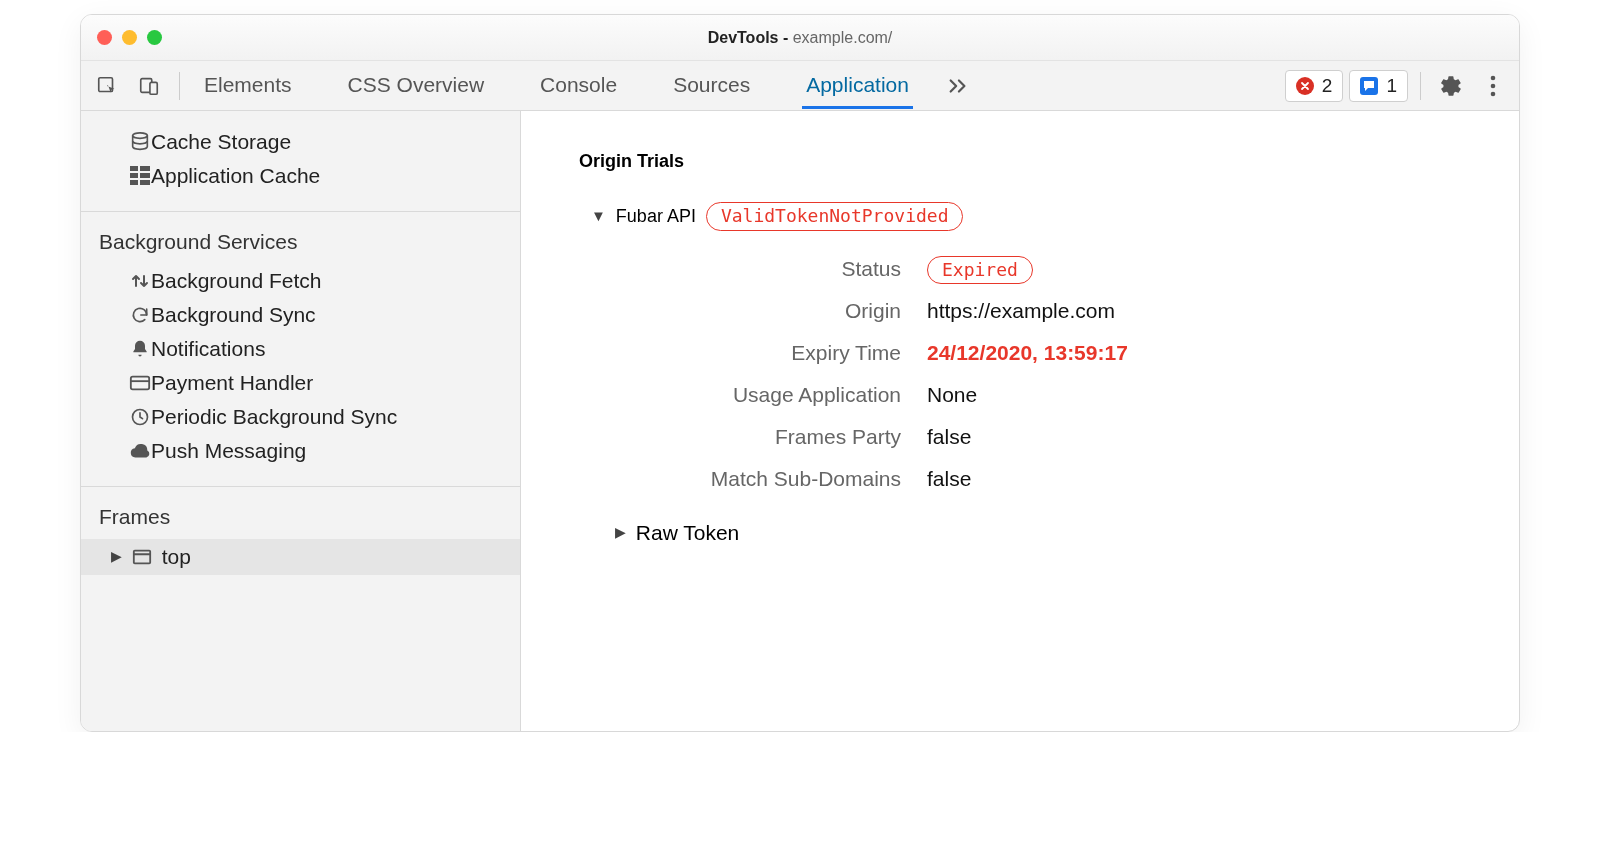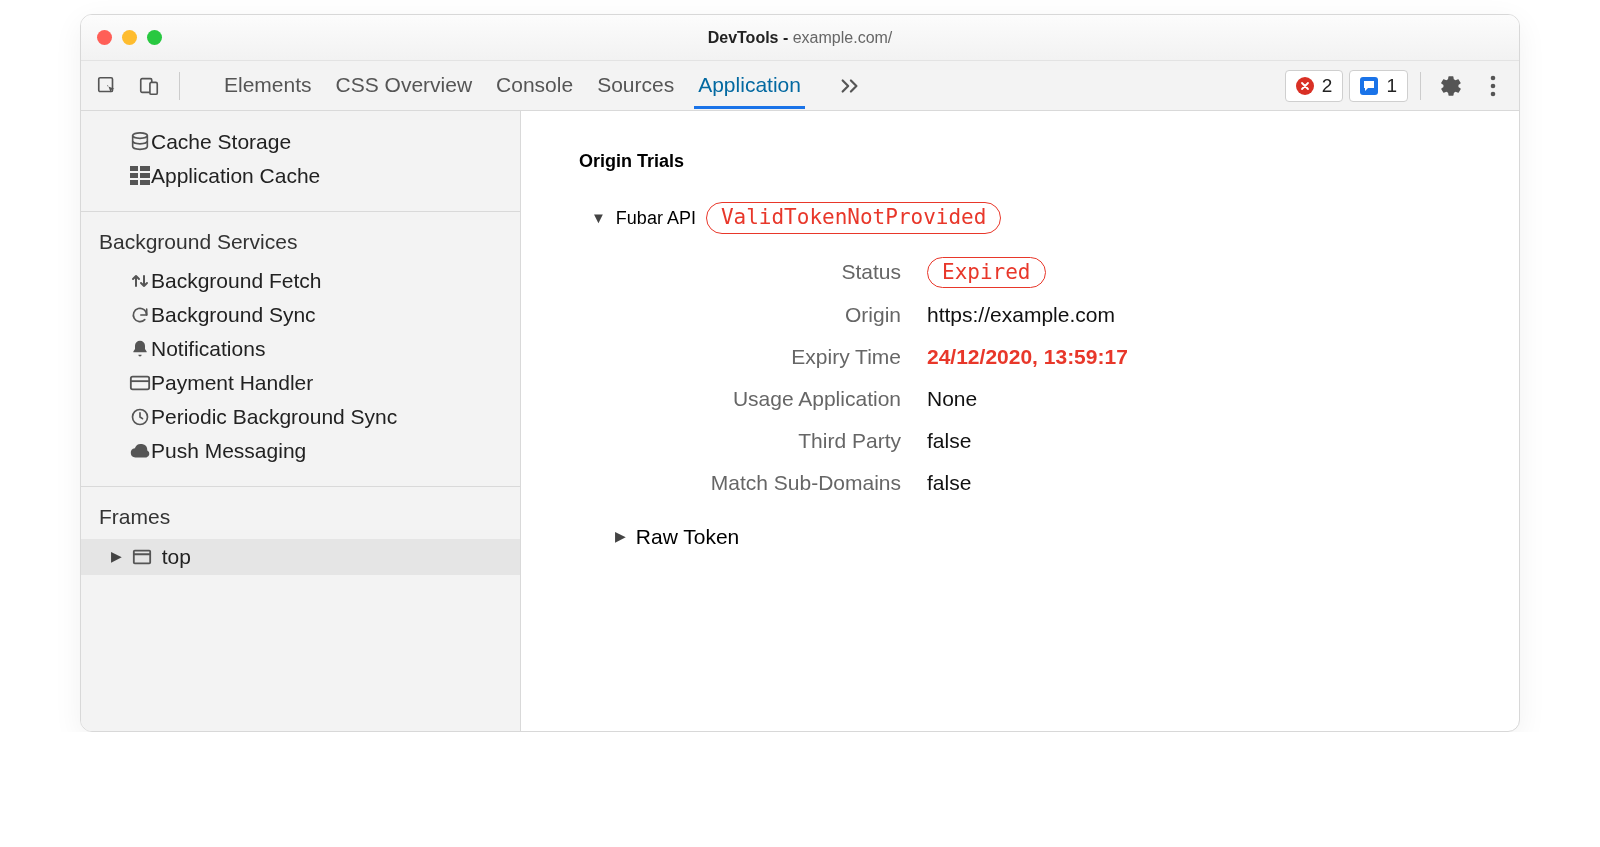--- a/index.html
+++ b/index.html
@@ -50,21 +50,21 @@
     padding: 0 8px;
     gap: 6px;
     font-size: 21px;
     color:#555;
   }
   .iconbtn {
     width:36px;height:36px;display:flex;align-items:center;justify-content:center;
     color:#555;border-radius:4px;
   }
   .vdiv{width:1px;height:28px;background:#ccc;margin:0 6px}
-  .tabs{display:flex;gap:16px;margin-left:28px}
+  .tabs{display:flex;gap:48px;margin-left:8px}
   .tab{padding:10px 4px 11px;color:#555;cursor:default;position:relative}
   .tab.active{color:#0369a1}
   .tab.active::after{content:"";position:absolute;left:0;right:0;bottom:-1px;height:3px;background:#1a73e8}
   .doublechevron{font-size:22px;color:#555;margin-left:28px}
   .spacer{flex:1}
   .badgebox{
     display:flex;align-items:center;gap:8px;border:1px solid #cfcfcf;border-radius:4px;
     padding:2px 10px;background:#fff;font-size:19px;color:#222;height:32px
   }
   .circle{width:18px;height:18px;border-radius:50%;display:flex;align-items:center;justify-content:center;color:#fff;font-size:13px;font-weight:700}
@@ -87,21 +87,21 @@
   }
   .tri{font-size:14px;color:#444;transform:translateY(-1px)}
 
   
   .main{flex:1;padding:22px 34px 30px 58px;overflow:auto}
   h2.section{font-size:18px;font-weight:700;margin:18px 0 30px}
   .disclosure{display:flex;align-items:center;gap:10px;margin-left:12px;margin-bottom:26px}
   .disclosure .tri{font-size:15px}
   .chip{
     border:1.5px solid #e8372a;color:#e8372a;border-radius:999px;
-    padding:2px 14px 3px;font-family:ui-monospace,Menlo,Consolas,monospace;font-size:21px;line-height:1.2
+    padding:2px 14px 3px;font-family:ui-monospace,Menlo,Consolas,monospace;font-size:18px;line-height:1.2
   }
   .kv{display:grid;grid-template-columns:310px 1fr;row-gap:18px;column-gap:26px;font-size:21px;margin-left:12px}
   .k{justify-self:end;color:#666}
   .v{color:#111}
   .v.red{color:#e8372a;font-weight:700}
   .disclosure2{display:flex;align-items:center;gap:10px;margin:30px 0 0 36px;font-size:21px}
   svg{display:block}
 </style>
 </head>
 <body>
@@ -293,21 +293,21 @@
 
         <div class="k">Origin</div>
         <div class="v">https://example.com</div>
 
         <div class="k">Expiry Time</div>
         <div class="v red">24/12/2020, 13:59:17</div>
 
         <div class="k">Usage Application</div>
         <div class="v">None</div>
 
-        <div class="k">Third Party</div>
+        <div class="k">Frames Party</div>
         <div class="v">false</div>
 
         <div class="k">Match Sub-Domains</div>
         <div class="v">false</div>
       </div>
 
       <div class="disclosure2">
         <span class="tri">▶</span>
         <span>Raw Token</span>
       </div>

